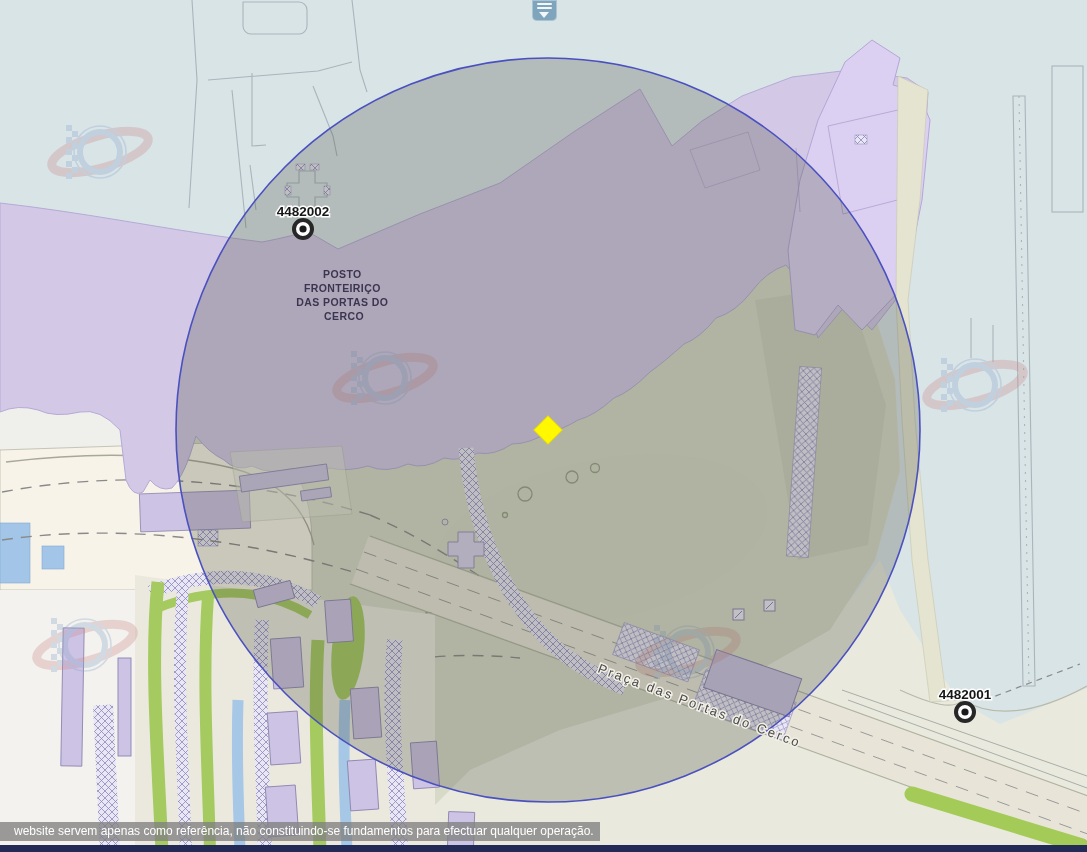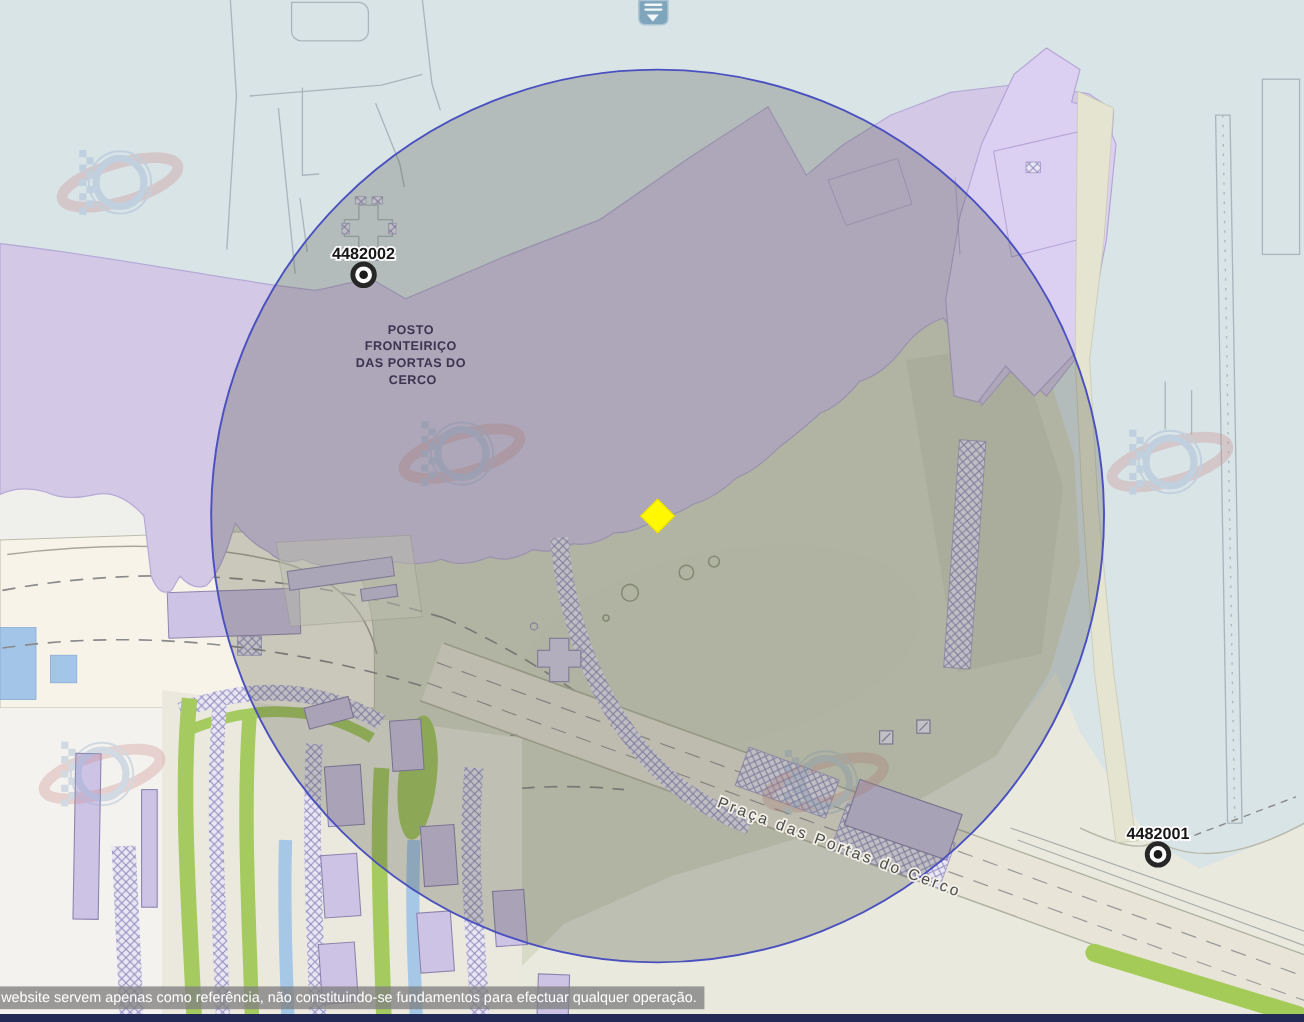--- a/index.html
+++ b/index.html
@@ -10,21 +10,21 @@
   .marker-label{font-size:13.5px;font-weight:bold;fill:#161616;paint-order:stroke;stroke:#ffffff;stroke-width:3px;}
   .posto-label{font-size:10.5px;font-weight:bold;fill:#3b3550;letter-spacing:.4px;}
   .street-label{font-size:13px;fill:#4a4a4a;letter-spacing:2.4px;paint-order:stroke;stroke:#f2f0e6;stroke-width:3px;}
   .drawer-handle{position:absolute;left:532px;top:0;width:25px;height:21px;background:#7fa5bd;
                  border-radius:0 0 5px 5px;box-shadow:0 0 0 1px rgba(255,255,255,.35) inset;}
   .drawer-handle .bar{position:absolute;left:5px;width:15px;height:2px;background:#f2f7fa;border-radius:1px;}
   .drawer-handle .chev{position:absolute;left:7px;top:12px;width:0;height:0;
                  border-left:5.5px solid transparent;border-right:5.5px solid transparent;border-top:6px solid #f2f7fa;}
   .disclaimer{position:absolute;left:0;top:822px;height:19px;line-height:19px;
               background:rgba(128,128,128,.78);color:#ffffff;font-size:12px;
-              padding:0 6px 0 1px;white-space:nowrap;display:inline-block;}
+              padding:0 6px 0 14px;white-space:nowrap;display:inline-block;}
   .bottom-bar{position:absolute;left:0;top:845px;width:1087px;height:7px;background:#232a56;}
 </style>
 </head>
 <body>
 
 <div class="stage">
 <svg width="1087" height="852" viewBox="0 0 1087 852">
   <defs>
     <pattern id="xh" width="7" height="7" patternUnits="userSpaceOnUse">
       <rect width="7" height="7" fill="#e9e7f3"></rect>

